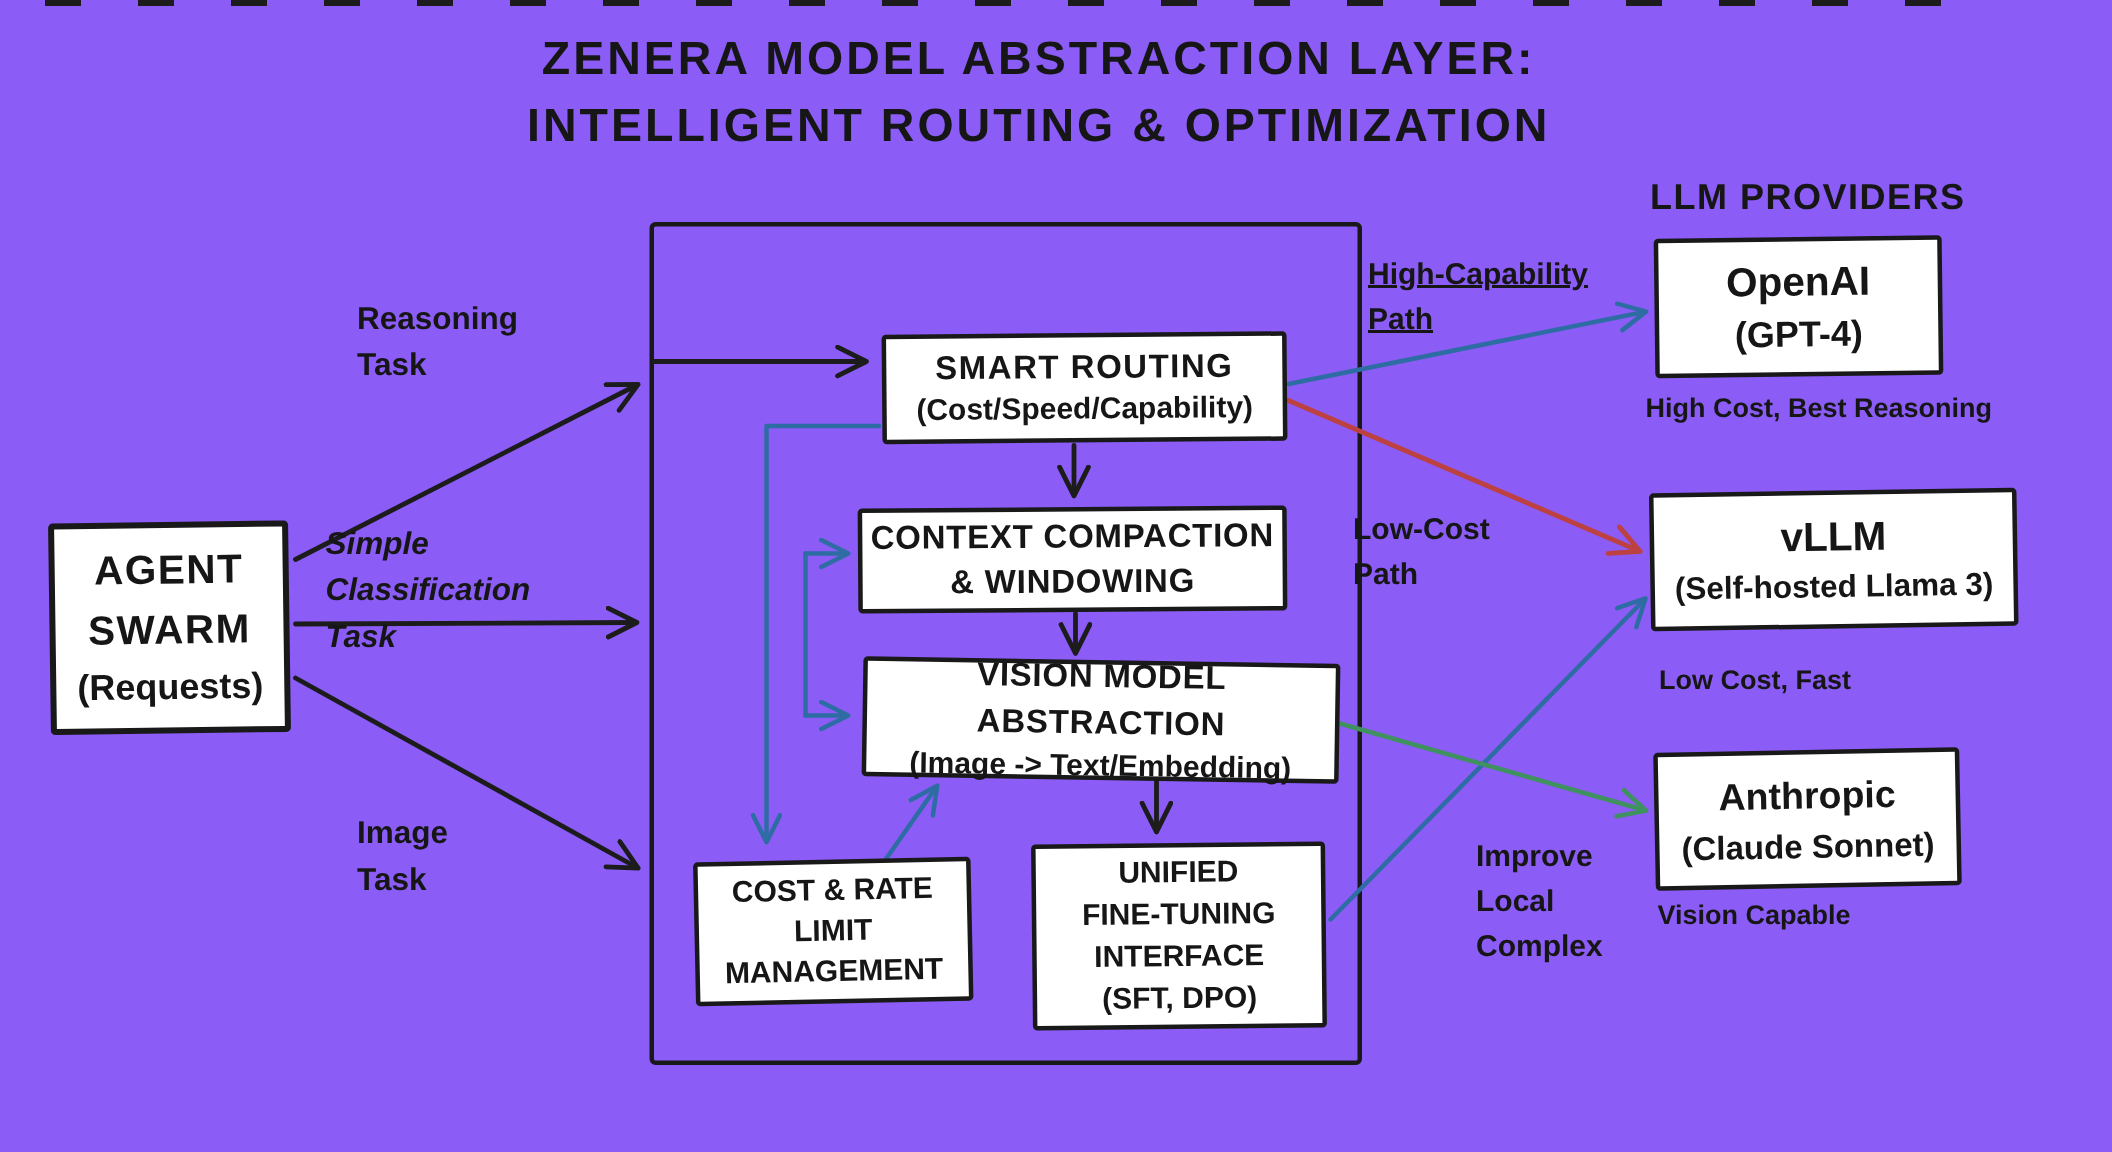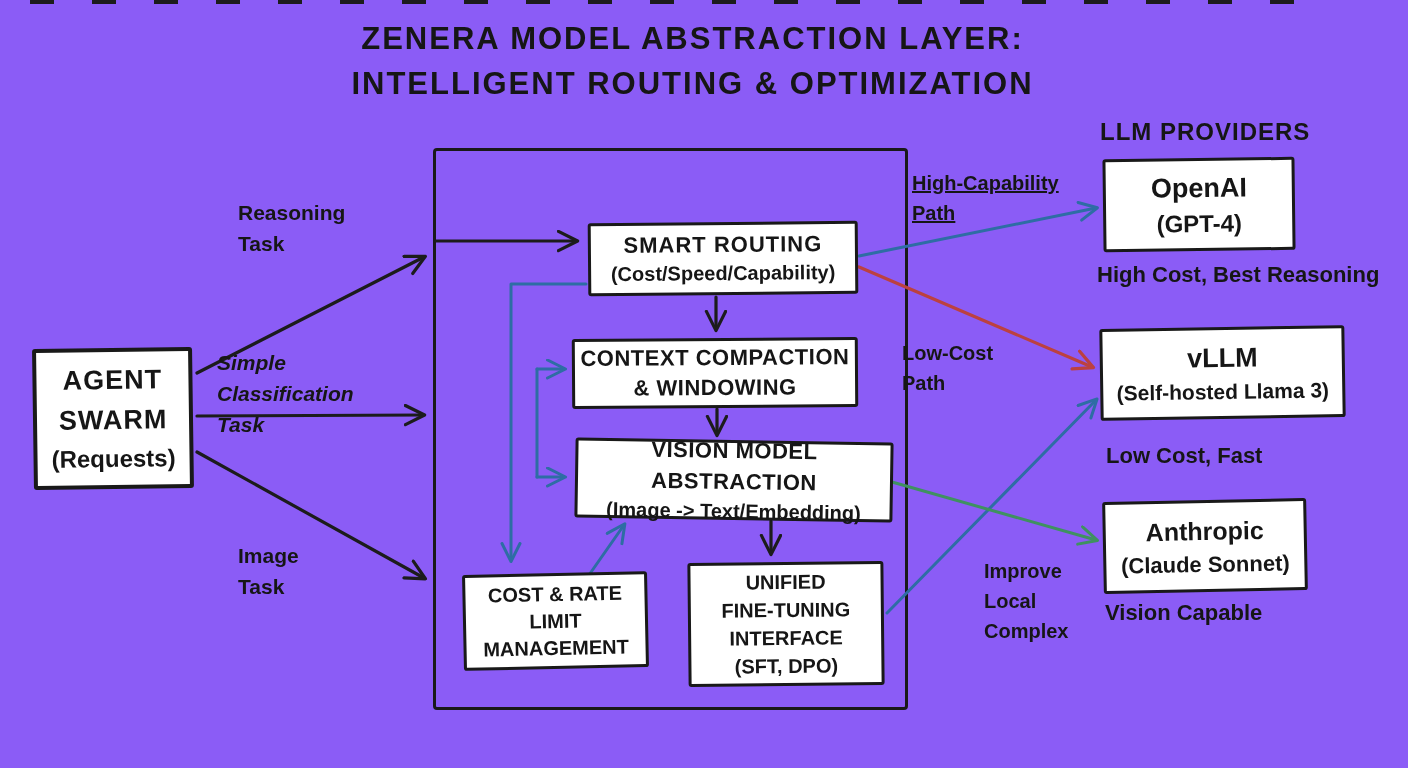--- a/index.html
+++ b/index.html
@@ -63,21 +63,21 @@
   .openai { left:1103px; top:158px; width:192px; height:93px; transform:rotate(-0.7deg); }
   .openai .l1 { font-size:27px; line-height:38px; }
   .openai .l2 { font-size:24px; line-height:33px; font-weight:700; }
   .vllm { left:1100px; top:327px; width:245px; height:92px; transform:rotate(-0.9deg); }
   .vllm .l1 { font-size:27px; line-height:37px; }
   .vllm .l2 { font-size:21px; line-height:30px; font-weight:700; }
   .anthropic { left:1103px; top:500px; width:204px; height:92px; transform:rotate(-1.1deg); }
   .anthropic .l1 { font-size:25px; line-height:36px; }
   .anthropic .l2 { font-size:22px; line-height:31px; font-weight:700; }
 
-  .caption { font-size:22px; }
+  .caption { font-size:18px; }
   .caption-openai    { left:1097px; top:262px; width:300px; }
   .caption-vllm      { left:1106px; top:427px; width:200px;margin-top:16px; }
   .caption-anthropic { left:1105px; top:600px; width:200px; }
 
   .path-label { font-size:20px; line-height:30px; }
   .path-high    { left:912px; top:168px; width:172px;text-decoration:underline; }
   .path-lowcost { left:902px; top:338px; width:132px; }
   .path-improve { left:984px; top:556px; width:115px; }
 </style>
 </head>

